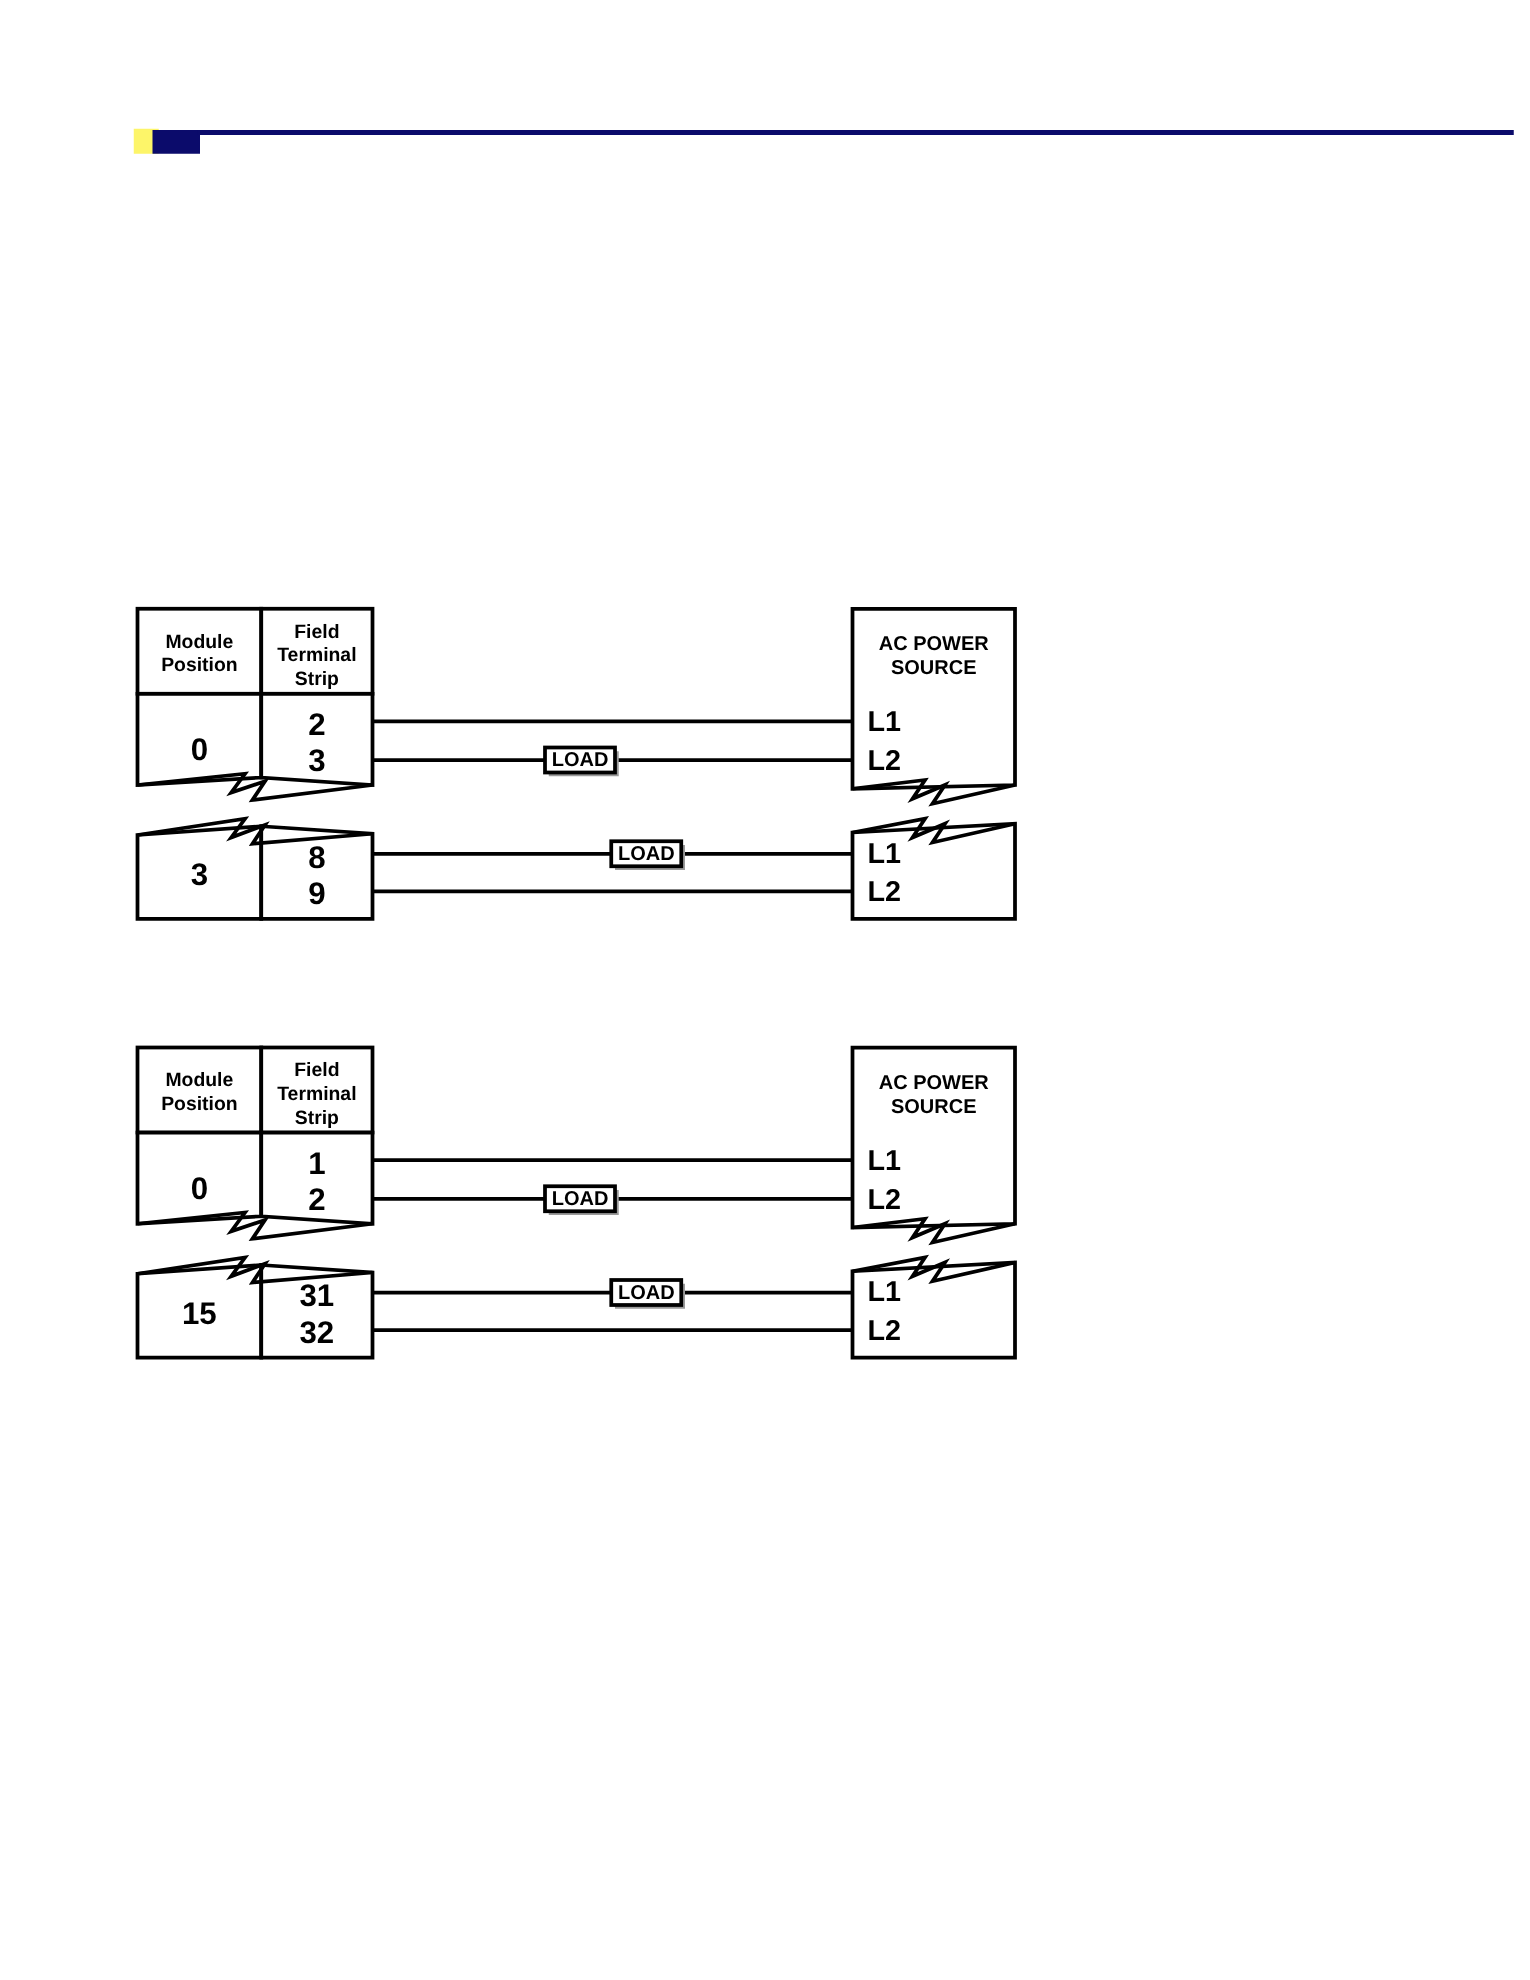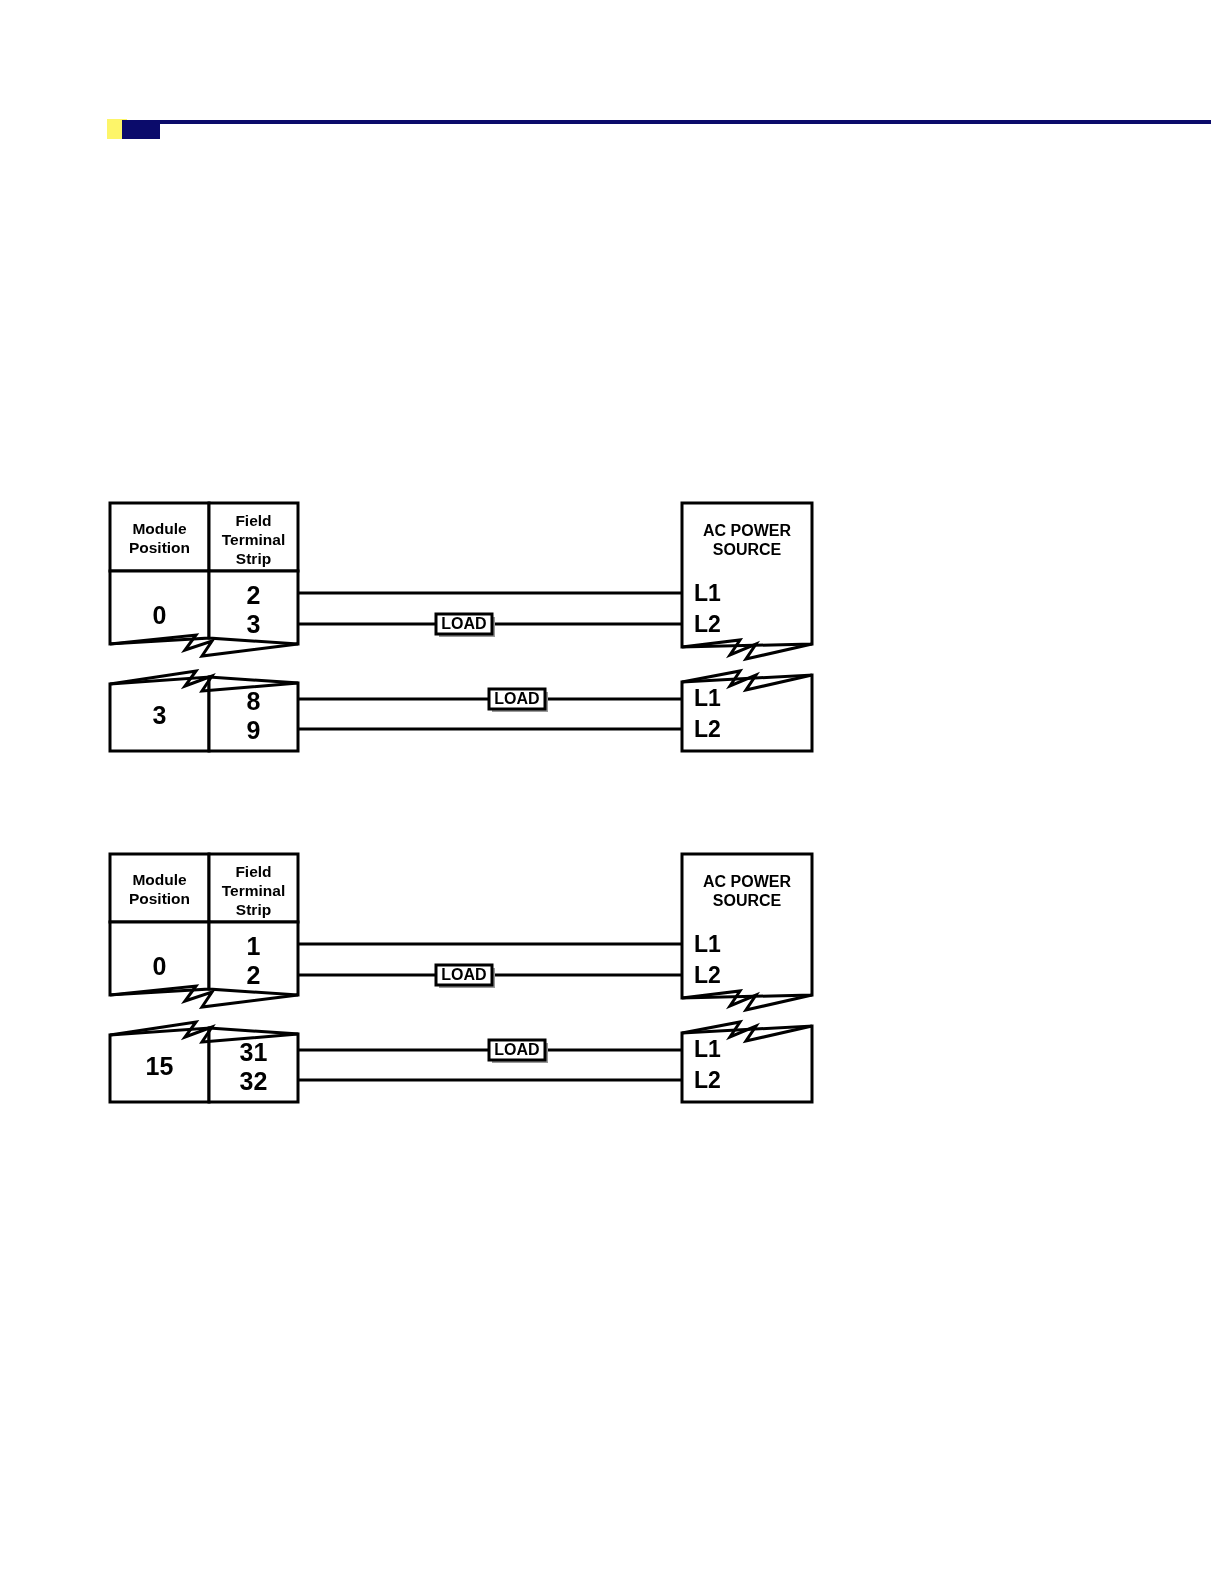--- a/index.html
+++ b/index.html
@@ -9,21 +9,21 @@
   }
   body {
     width: 1224px;
     height: 1584px;
     font-family: "Liberation Sans", sans-serif;
     position: relative;
     overflow: hidden;
   }
   #page {
     position: absolute;
-    left: 0; top: 16px;
+    left: 0; top: 0;
     width: 1224px;
     height: 1204px;
   }
   .hdr-yellow {
     position: absolute;
     left: 107px; top: 103px;
     width: 20px; height: 20px;
     background: #fdf569;
   }
   .hdr-navy {

